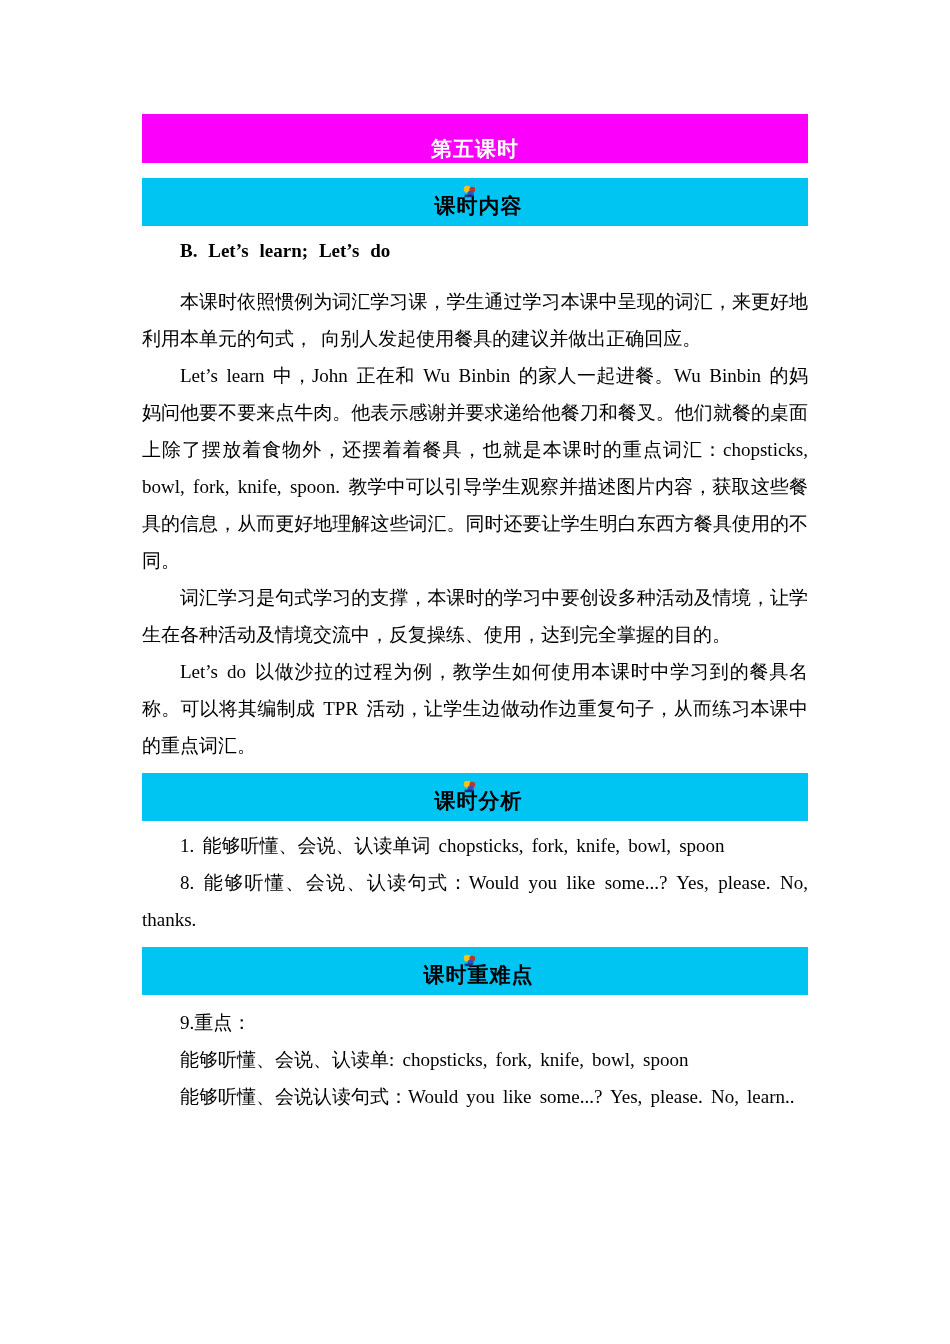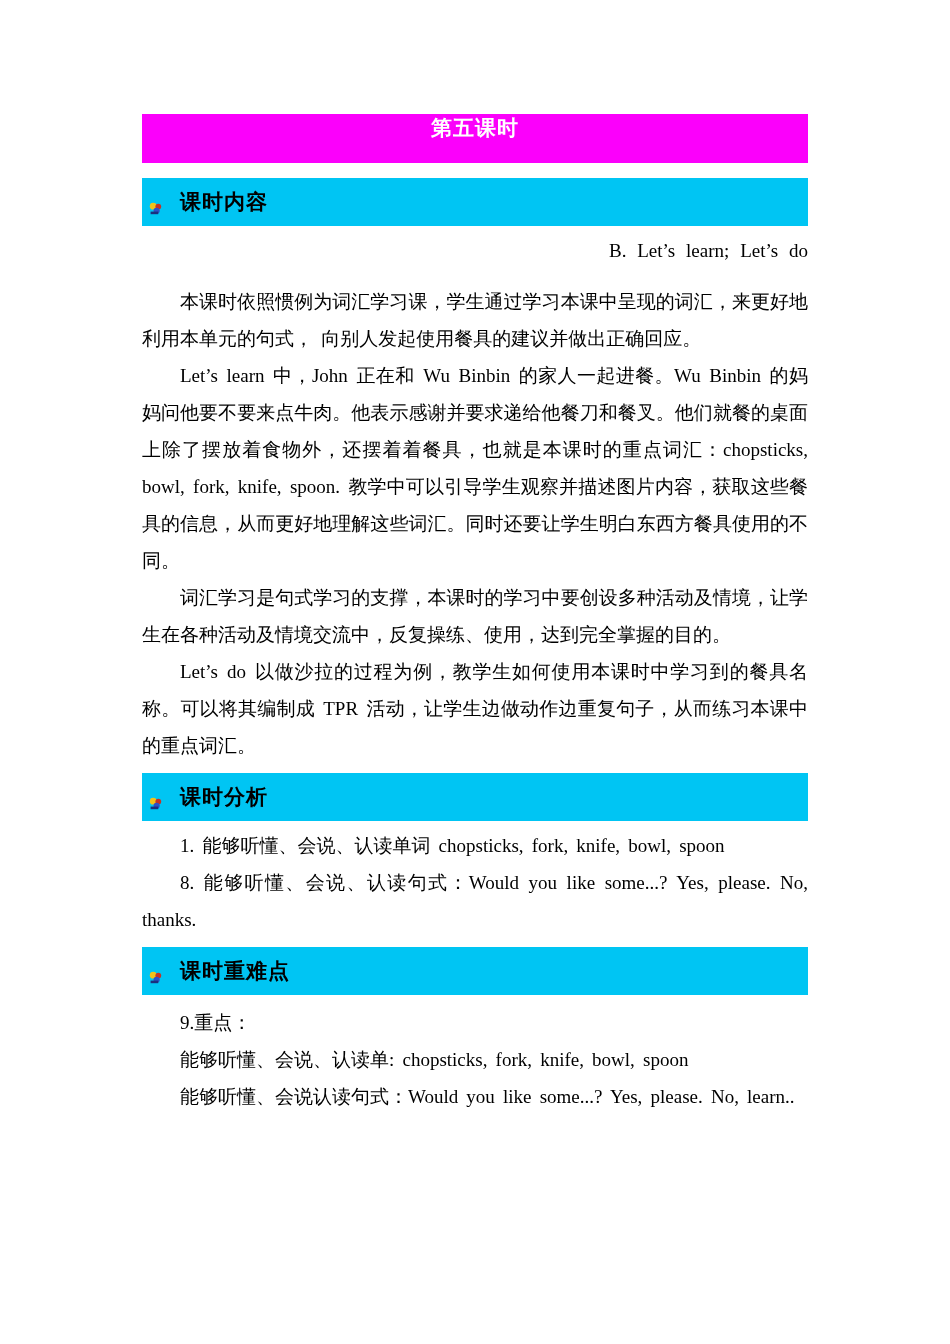--- a/index.html
+++ b/index.html
@@ -11,55 +11,57 @@
   }
   .page{
     box-sizing:border-box;
     padding:114px 142px 0 142px;
     width:950px;
   }
   .banner{width:666px;box-sizing:border-box;}
   .title-banner{
     height:49px;
     background:var(--title-banner-bg,#ff00ff);
-    display:flex;align-items:flex-start;justify-content:center;
+    display:flex;align-items:flex-end;justify-content:center;
     color:var(--title-text,#fff);
     font-family:Liberation Serif, serif;
     font-weight:bold;font-size:21px;letter-spacing:1px;
     margin-bottom:15px;
   }
   .section-banner{
     height:48px;
     background:var(--section-banner-bg,#00c5f3);
     display:flex;align-items:center;
     padding-left:7px;
     font-family:"Liberation Sans","DejaVu Sans",sans-serif;
     font-weight:bold;font-size:21px;letter-spacing:1px;
     color:#000;
+    flex-direction:column;
   }
   .bullet{
     width:13px;height:14px;display:inline-block;flex:0 0 auto;
     margin-right:18px;position:relative;top:2px;
   }
   .section-body{
     width:666px;
     font-size:19px;line-height:37px;
     text-align:justify;
   }
   .section-body p{
     margin:0;
     text-indent:2em;
   }
   .spacer-sm{height:6px;}
   .spacer-md{height:9px;}
   .latin-line{
     text-indent:1.75em;
     word-spacing:0.32em;
-    text-align:right;
+    text-align:left;
     margin:6px 0 8px 0 !important;
+    font-weight:bold;
   }
   .wide-words{word-spacing:0.18em;}
 </style>
 </head>
 <body>
 
 <div class="page">
 
   <div class="banner title-banner">
     <span>第五课时</span>

